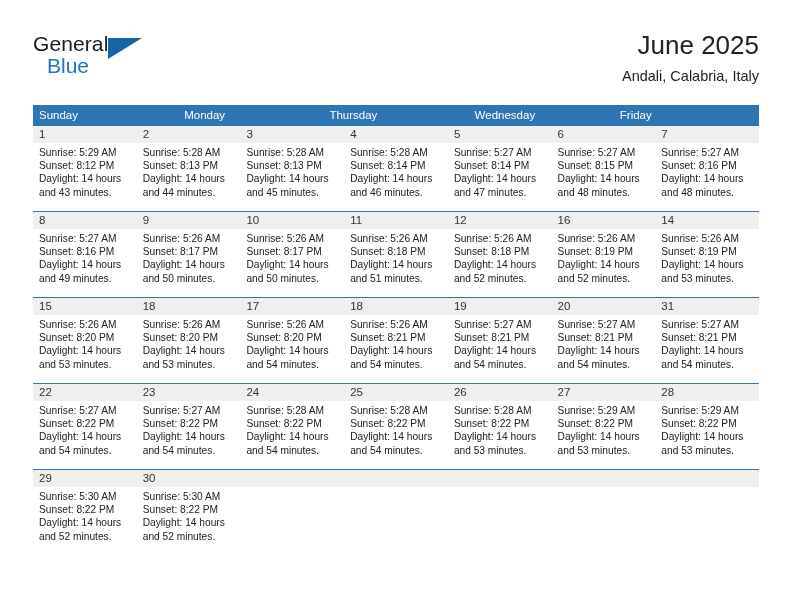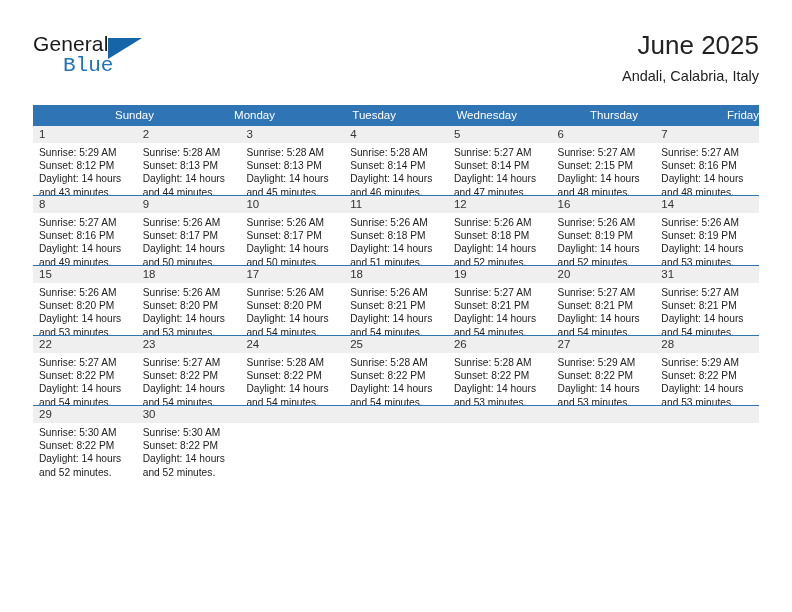--- a/index.html
+++ b/index.html
@@ -42,25 +42,25 @@
     position: absolute;
     left: 0;
     top: 0;
     font-size: 21px;
     letter-spacing: 0.1px;
     color: #1a1a1a;
     font-family: "Liberation Sans", sans-serif;
   }
   .logo-blue {
     position: absolute;
-    left: 30px;
+    left: 14px;
     top: 22px;
     font-size: 21px;
     color: #1f72bd;
-    font-family: Liberation Mono, monospace;
+    font-family: Liberation Sans, sans-serif;
   }
   .logo-tri {
     position: absolute;
     left: 75px;
     top: 6px;
     width: 0;
     height: 0;
     border-left: 34px solid #1565a8;
     border-bottom: 21px solid transparent;
   }
@@ -91,21 +91,20 @@
     position: absolute;
     left: 33px;
     top: 105px;
     width: 726px;
   }
 
   .dow-row {
     display: flex;
     background: #2f74b5;
     height: 21px;
-    text-align: right;
   }
   .dow-cell {
     flex: 1 1 0;
     box-sizing: border-box;
     padding-left: 6px;
     color: #ffffff;
     font-size: 11.5px;
     line-height: 21px;
     white-space: nowrap;
     overflow: hidden;
@@ -132,21 +131,21 @@
     height: 17px;
   }
   .day-num {
     padding-left: 6px;
     font-size: 11.5px;
     line-height: 17px;
     color: #333333;
   }
   .day-info {
     padding: 3px 6px 0 6px;
-    height: 52px;
+    height: 68px;
     box-sizing: border-box;
   }
   .info-line {
     font-size: 10.2px;
     line-height: 13.2px;
     color: #222222;
     white-space: nowrap;
   }
   .day-cell.empty .day-num-band {
     background: #efefef;
@@ -170,23 +169,22 @@
       <div class="cal-subtitle">Andali, Calabria, Italy</div>
     </div>
 
   </div>
 
   <div class="calendar">
 
     <div class="dow-row">
       <div class="dow-cell">Sunday</div>
       <div class="dow-cell">Monday</div>
-      <div class="dow-cell">Tuesday</div>
+      <div class="dow-cell">Thursday</div>
       <div class="dow-cell">Wednesday</div>
-      <div class="dow-cell">Thursday</div>
       <div class="dow-cell">Friday</div>
     </div>
 
     <div class="week">
       <div class="week-body">
         <div class="day-cell">
           <div class="day-num-band">
               <div class="day-num">1</div>
             </div>
           <div class="day-info">
@@ -239,21 +237,21 @@
             <div class="info-line">Daylight: 14 hours</div>
             <div class="info-line">and 47 minutes.</div>
           </div>
         </div>
         <div class="day-cell">
           <div class="day-num-band">
               <div class="day-num">6</div>
             </div>
           <div class="day-info">
             <div class="info-line">Sunrise: 5:27 AM</div>
-            <div class="info-line">Sunset: 2:15 PM</div>
+            <div class="info-line">Sunset: 8:15 PM</div>
             <div class="info-line">Daylight: 14 hours</div>
             <div class="info-line">and 48 minutes.</div>
           </div>
         </div>
         <div class="day-cell">
           <div class="day-num-band">
               <div class="day-num">7</div>
             </div>
           <div class="day-info">
             <div class="info-line">Sunrise: 5:27 AM</div>

